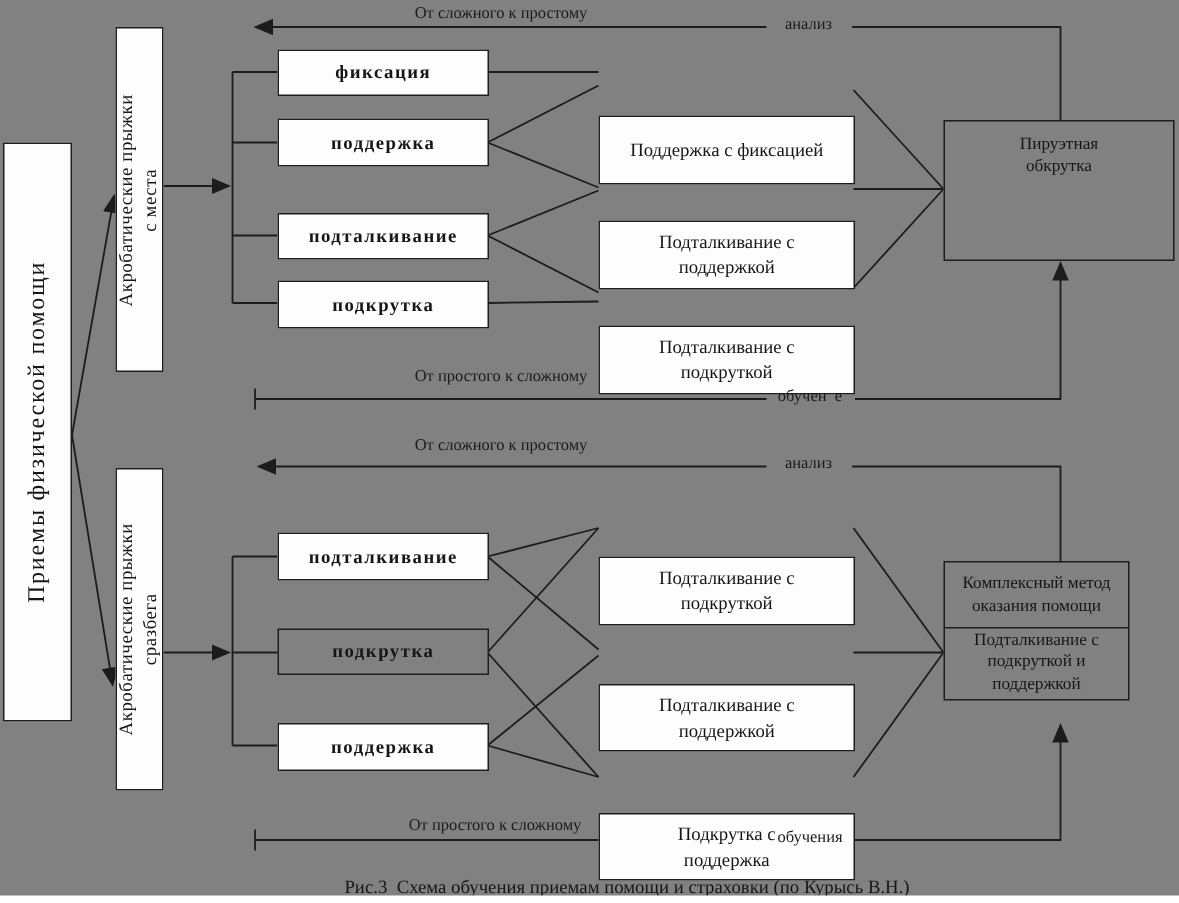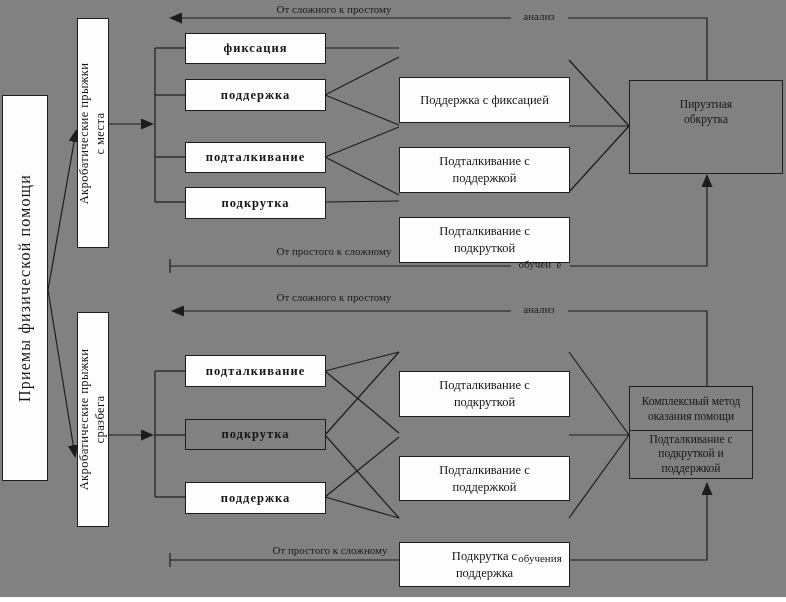--- a/index.html
+++ b/index.html
@@ -119,47 +119,48 @@
   <div class="box tech" style="left:185px; top:142px; width:141px; height:31px;"><span>подталкивание</span></div>
   <div class="box tech" style="left:185px; top:187px; width:141px; height:32px;"><span>подкрутка</span></div>
 
   <div class="box combo" style="left:399px; top:33px;  width:171px; height:46px;"><span>Поддержка с фиксацией</span></div>
   <div class="box combo" style="left:399px; top:103px; width:171px; height:46px;"><span>Подталкивание с
 поддержкой</span></div>
   <div class="box combo" style="left:399px; top:173px; width:171px; height:46px;"><span>Подталкивание с
 подкруткой</span></div>
 
   <div class="resultbox" style="left:629px; top:80px; width:154px; height:94px;">
-    <div class="rescell" style="height:45px;align-items:flex-end;"><span>Пируэтная
+    <div class="rescell" style="height:45px;"><span>Пируэтная
 обкрутка</span></div>
   </div>
 
   <div class="box tech" style="left:185px; top:355px; width:141px; height:32px;"><span>подталкивание</span></div>
   <div class="box tech grayfill" style="left:185px; top:419px; width:141px; height:31px;"><span>подкрутка</span></div>
   <div class="box tech" style="left:185px; top:482px; width:141px; height:32px;"><span>поддержка</span></div>
 
   <div class="box combo" style="left:399px; top:327px; width:171px; height:46px;"><span>Подталкивание с
 подкруткой</span></div>
   <div class="box combo" style="left:399px; top:412px; width:171px; height:45px;"><span>Подталкивание с
 поддержкой</span></div>
   <div class="box combo" style="left:399px; top:498px; width:171px; height:45px;"><span>Подкрутка с
 поддержка</span></div>
 
-  <div class="resultbox" style="left:629px; top:386px; width:124px; height:93px;">
+  <div class="resultbox" style="left:629px; top:374px; width:124px; height:93px;">
     <div class="rescell top" style="height:44px;"><span>Комплексный метод
 оказания помощи</span></div>
     <div class="rescell" style="height:45px;"><span>Подталкивание с
 подкруткой и
 поддержкой</span></div>
   </div>
 
   <div class="flowlabel" style="left:254px; top:3px;   width:160px;">От сложного к простому</div>
   <div class="flowlabel" style="left:500px; top:10px;  width:78px;">анализ</div>
   <div class="flowlabel" style="left:254px; top:245px; width:160px;">От простого к сложному</div>
   <div class="flowlabel" style="left:498px; top:258px; width:84px;">обучен  е</div>
 
   <div class="flowlabel" style="left:254px; top:291px; width:160px;">От сложного к простому</div>
   <div class="flowlabel" style="left:500px; top:303px; width:78px;">анализ</div>
   <div class="flowlabel" style="left:250px; top:544px; width:160px;">От простого к сложному</div>
   <div class="flowlabel" style="left:498px; top:552px; width:84px;">обучения</div>
 
+  <div id="caption">Рис.3  Схема обучения приемам помощи и страховки (по Курысь В.Н.)</div>
   <div id="bottom-strip"></div>
 </div>
 
 </body></html>

